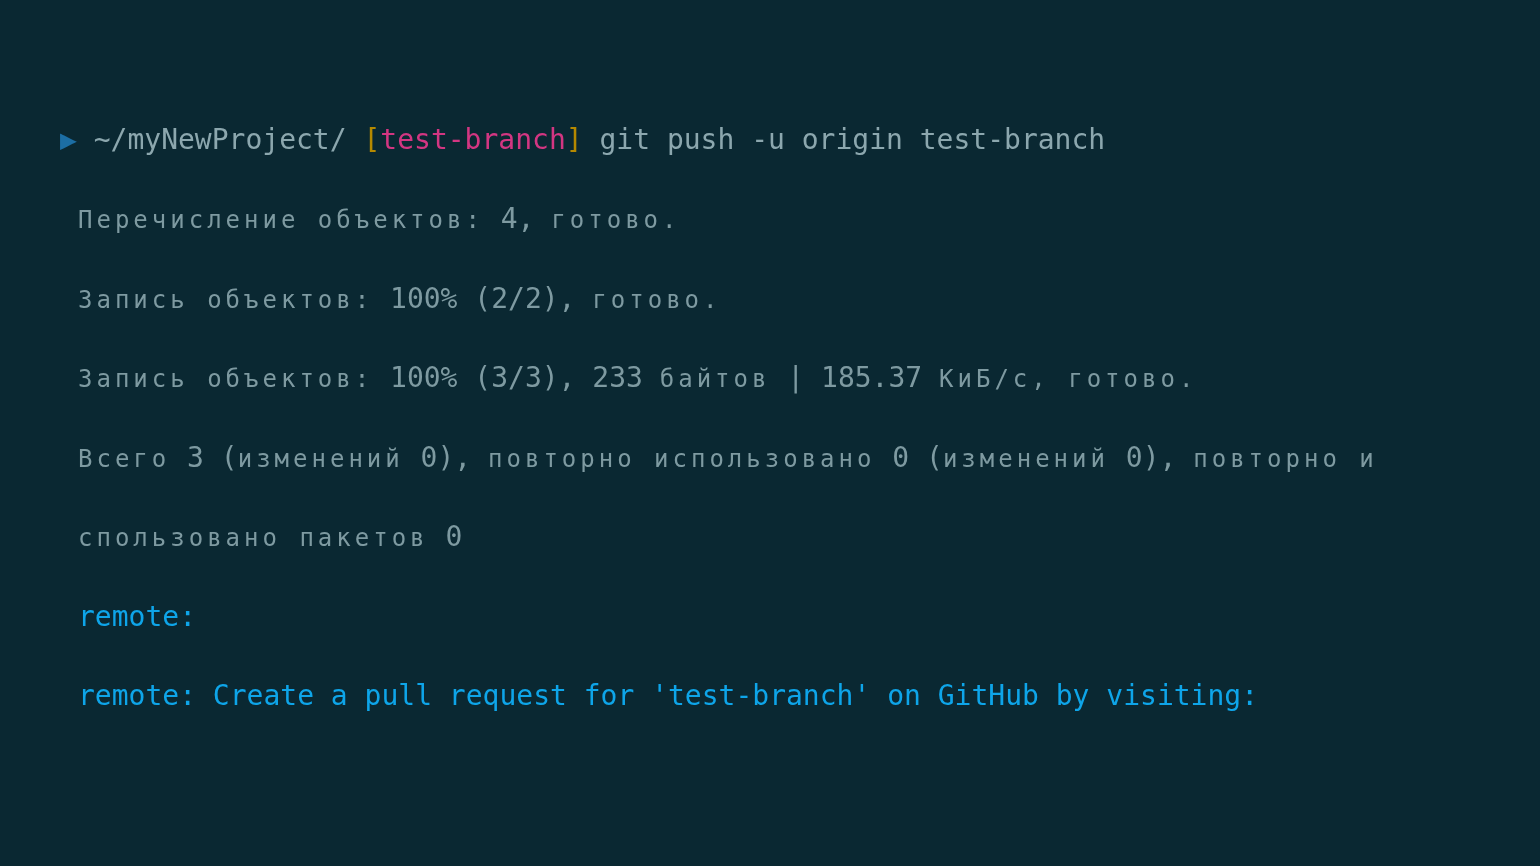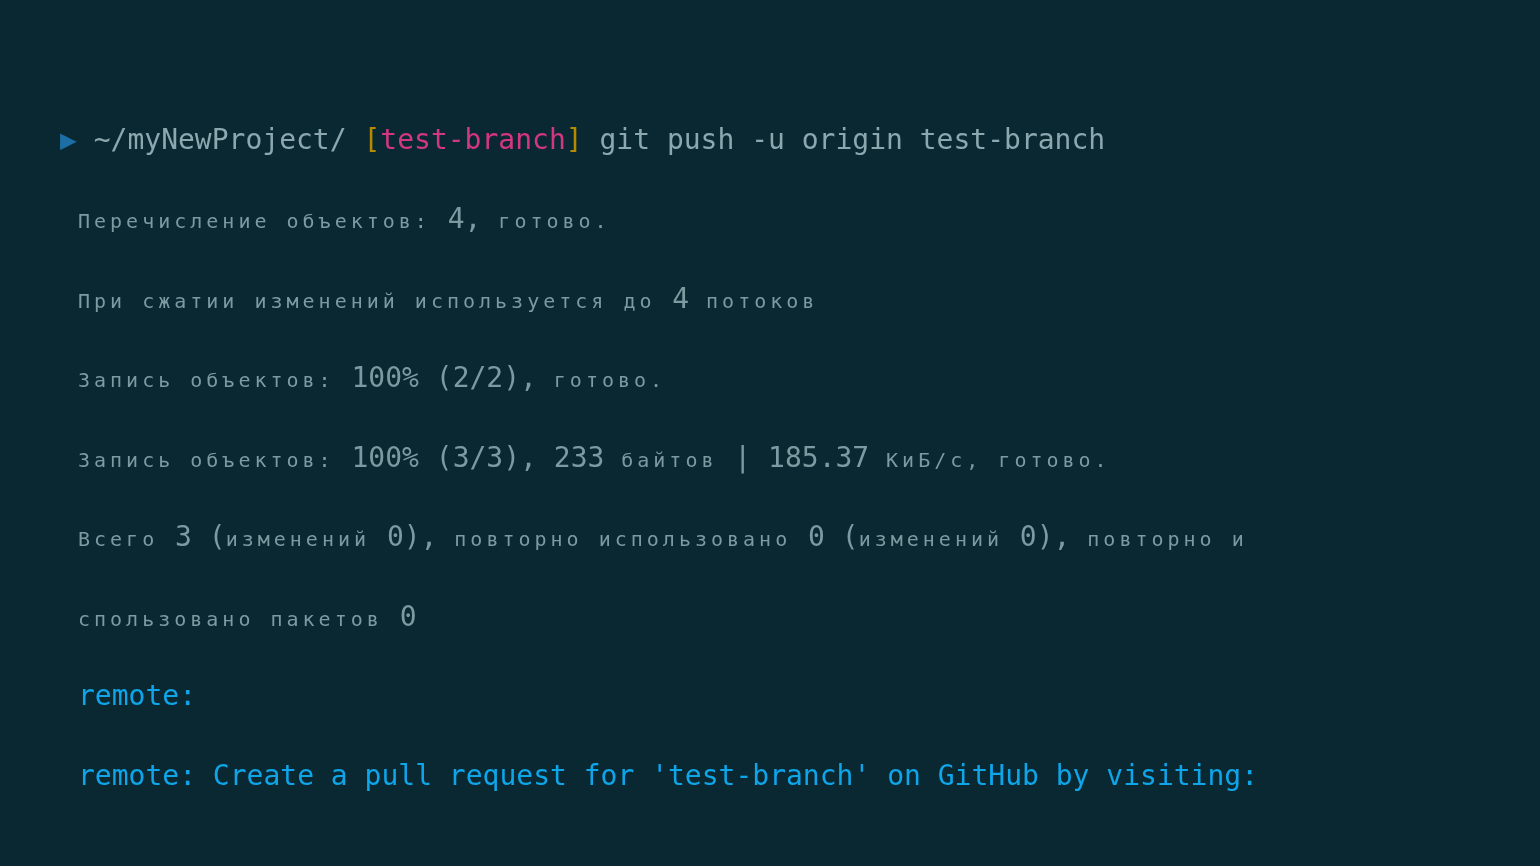--- a/index.html
+++ b/index.html
@@ -47,34 +47,33 @@
     letter-spacing: 0.5px;
   }
   .output-indent {
     padding-left: 18px;
   }
   .remote-line {
     color: #0ea5e9;
   }
   .small-spacing {
     letter-spacing: 4px;
-    font-size: 20px;
+    font-size: 24px;
     text-align: right;
   }
   .normal-mono {
     letter-spacing: 0px;
   }
 </style>
 </head>
 <body>
 
 <div class="terminal">
 <div class="prompt-line"><span class="arrow">▶</span><span class="apple"></span> <span class="path">~/myNewProject/</span> <span class="bracket-open">[</span><span class="branch">test-branch</span><span class="bracket-close">]</span> <span class="command">git push -u origin test-branch</span></div>
 <div class="output output-indent"><span class="small-spacing">Перечисление объектов:</span><span class="normal-mono"> 4, </span><span class="small-spacing">готово.</span></div>
-<div class="output output-indent"><span class="small-spacing">При сжатии изменений используется до</span><span class="normal-mono"> 4 </span><span class="small-spacing">потоков</span></div>
 <div class="output output-indent"><span class="small-spacing">Запись объектов:</span><span class="normal-mono"> 100% (2/2), </span><span class="small-spacing">готово.</span></div>
 <div class="output output-indent"><span class="small-spacing">Запись объектов:</span><span class="normal-mono"> 100% (3/3), 233 </span><span class="small-spacing">байтов</span><span class="normal-mono"> | 185.37 </span><span class="small-spacing">КиБ/с, готово.</span></div>
 <div class="output output-indent"><span class="small-spacing">Всего</span><span class="normal-mono"> 3 (</span><span class="small-spacing">изменений</span><span class="normal-mono"> 0), </span><span class="small-spacing">повторно использовано</span><span class="normal-mono"> 0 (</span><span class="small-spacing">изменений</span><span class="normal-mono"> 0), </span><span class="small-spacing">повторно и</span></div>
 <div class="output output-indent"><span class="small-spacing">спользовано пакетов</span><span class="normal-mono"> 0</span></div>
 <div class="remote-line output-indent">remote: </div>
 <div class="remote-line output-indent">remote: Create a pull request for 'test-branch' on GitHub by visiting:</div>
 
 
 
 

